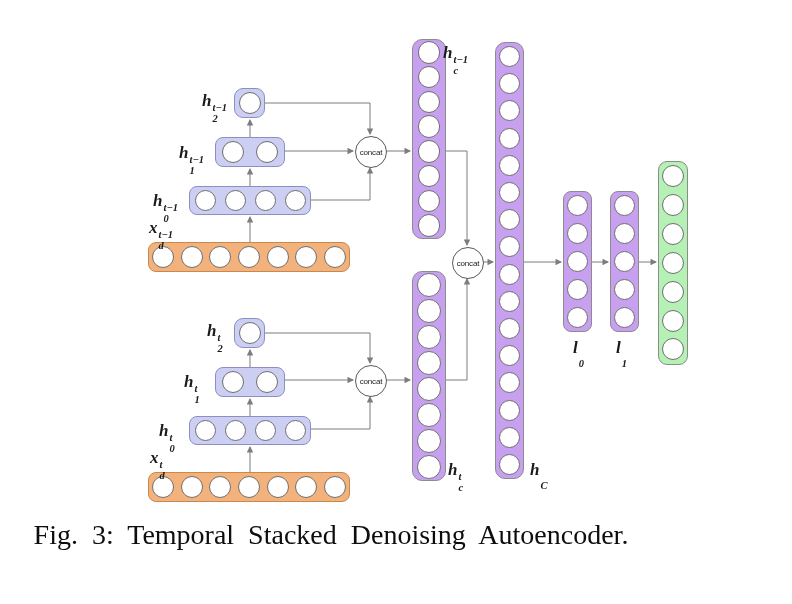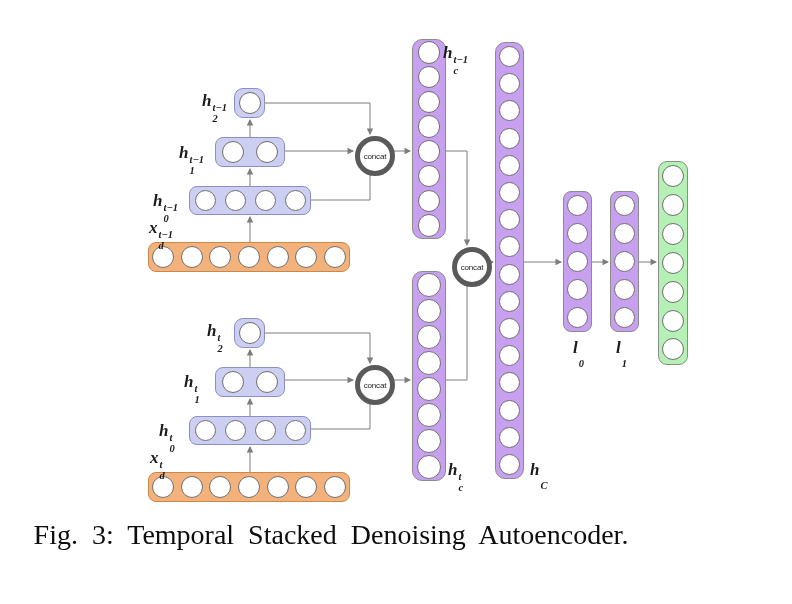--- a/index.html
+++ b/index.html
@@ -5,21 +5,21 @@
   html,body{margin:0;padding:0;background:#fff;}
   #stage{position:relative;width:792px;height:604px;background:#ffffff;overflow:hidden;
          font-family:"Liberation Sans",sans-serif;}
   #connector-svg{position:absolute;left:0;top:0;z-index:1;}
   .box{position:absolute;box-sizing:border-box;border:1.5px solid;display:flex;
        align-items:center;justify-content:space-around;z-index:2;}
   .box.h{flex-direction:row;}
   .box.v{flex-direction:column;}
   .unit{background:#ffffff;border:1px solid #6f6f6f;border-radius:50%;box-sizing:border-box;flex:none;}
   .concat{position:absolute;width:30px;height:30px;border-radius:50%;background:#fff;
-          border:5px solid #737373;display:flex;align-items:center;justify-content:center;
+          border:1px solid #737373;display:flex;align-items:center;justify-content:center;
           font-size:8px;color:#222;z-index:3;letter-spacing:-0.2px;}
   .mlabel{position:absolute;font-family:"Liberation Serif",serif;font-weight:bold;font-style:italic;
           font-size:17px;line-height:1;color:#1a1a1a;white-space:nowrap;z-index:4;}
   .mstack{display:inline-flex;flex-direction:column;font-size:10.5px;line-height:1.05;
           vertical-align:-5px;margin-left:1px;font-weight:bold;}
   .msup,.msub{display:block;height:11px;min-width:6px;}
   #figure-caption{position:absolute;left:0;top:519px;width:662px;text-align:center;
           font-family:"Liberation Serif",serif;font-size:28px;color:#0d0d0d;
           word-spacing:7px;z-index:4;}
 </style>

